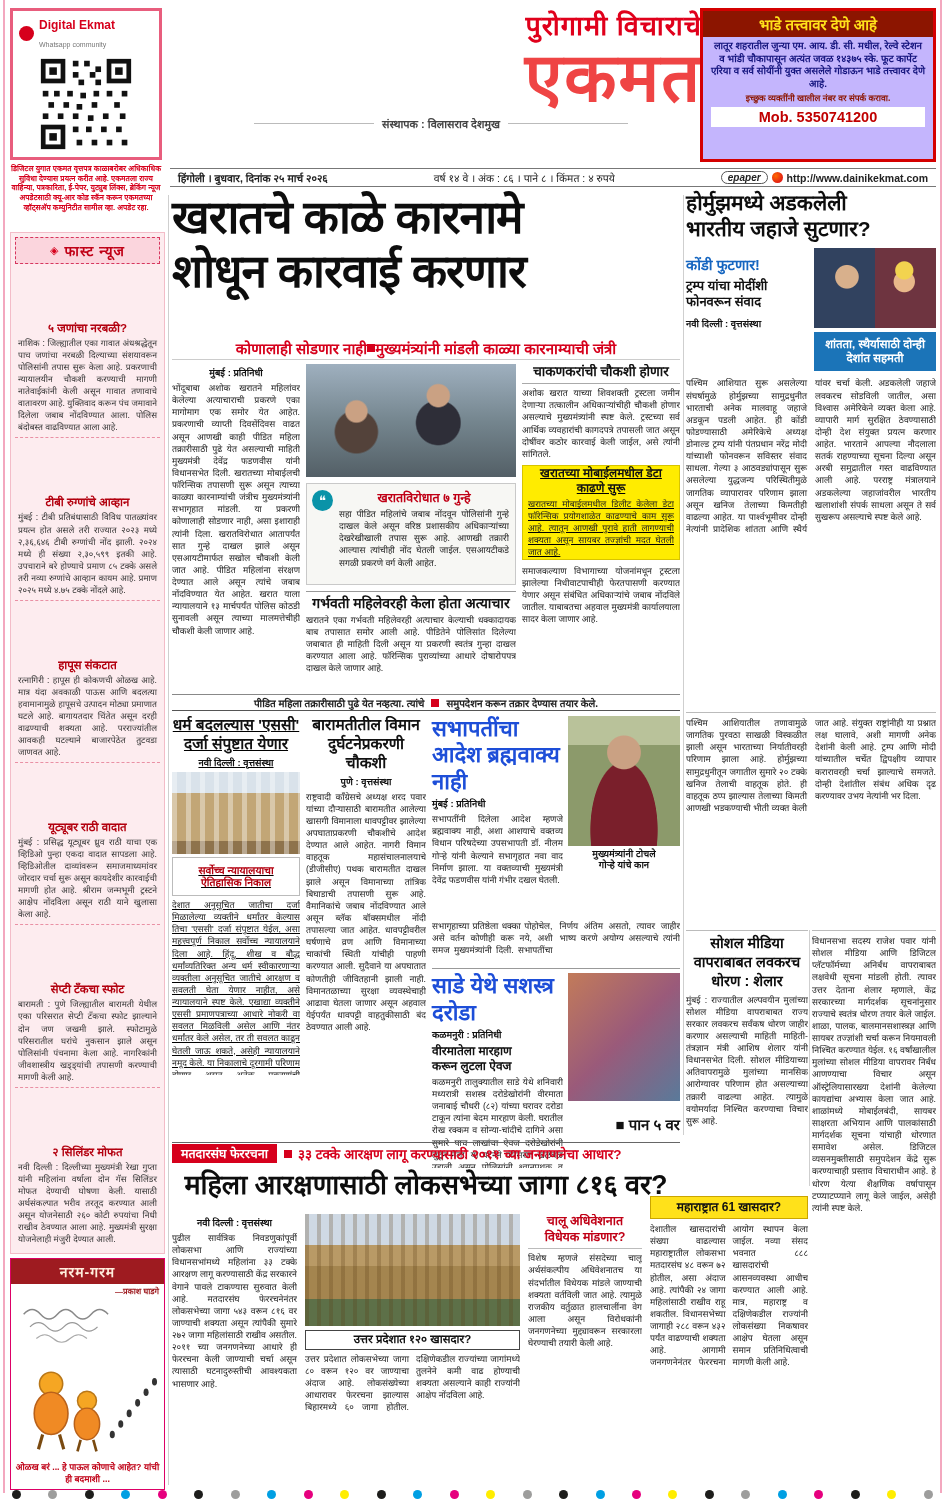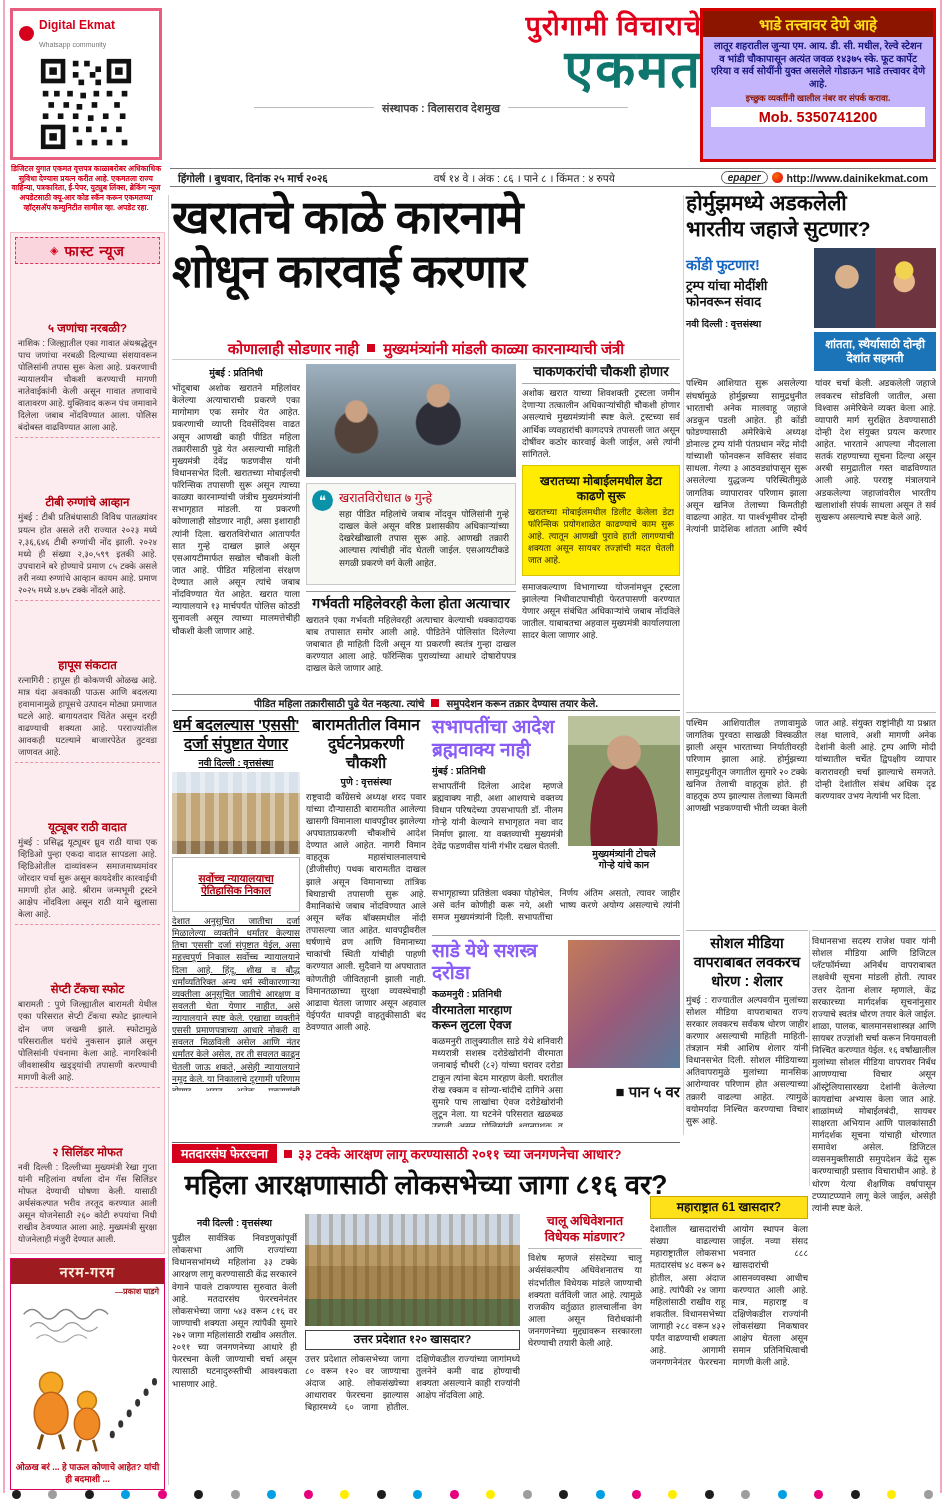--- a/index.html
+++ b/index.html
@@ -13,21 +13,21 @@
   .qr-box { left:10px; top:8px; width:152px; height:152px; border:3px solid #e85d7d; background:#fff; padding:4px 6px; }
   .qr-head { display:flex; align-items:center; gap:5px; }
   .logo-dot { width:15px; height:15px; border-radius:50%; background:#d6001c; flex:0 0 auto; }
   .qr-brand { color:#d6001c; font-weight:bold; font-size:12px; line-height:1.05; }
   .qr-sub { color:#777; font-size:7px; }
   .qr-code { display:block; width:94px; height:94px; margin:6px auto 0; }
   .qr-caption { left:10px; top:164px; width:152px; height:66px; color:#d6001c; font-size:7.6px; line-height:1.28; text-align:center; overflow:hidden; font-weight:bold; }
 
   .masthead { left:180px; top:6px; width:522px; height:158px; text-align:right; }
   .mast-tag { color:#e0001b; font-weight:bold; font-size:27px; letter-spacing:1px; }
-  .mast-title { color:#0f766e; font-weight:800; font-size:52px; line-height:1.02; letter-spacing:2px; }
+  .mast-title { color:#ef4444; font-weight:800; font-size:68px; line-height:1.02; letter-spacing:2px; }
   .mast-founder { display:flex; align-items:center; justify-content:center; gap:8px; margin-top:4px; }
   .mast-founder .rule { height:1px; width:120px; background:#bbb; }
   .mast-founder span { font-size:11px; color:#444; font-weight:bold; }
 
   .ad-box { left:700px; top:8px; width:236px; height:154px; background:#c4b5fd; border:3px solid #d40000; display:flex; flex-direction:column; }
   .ad-title { background:#8c1500; color:#ffe11a; font-weight:bold; font-size:15px; text-align:center; padding:3px 2px; }
   .ad-body { font-size:9.8px; color:#15157e; font-weight:bold; padding:3px 7px 1px; text-align:center; line-height:1.3; }
   .ad-note { font-size:8.6px; color:#8c1500; font-weight:bold; text-align:center; padding:0 6px; }
   .ad-mob { background:#fff; color:#c00000; font-weight:bold; font-size:14.5px; text-align:center; margin:3px 8px 5px; padding:2px; }
 
@@ -56,58 +56,58 @@
   .cartoon-caption { color:#c00016; font-size:8.8px; font-weight:bold; text-align:center; padding:2px 4px 4px; line-height:1.3; }
 
   
   .bd { font-size:8.8px; line-height:1.38; text-align:justify; color:#1c1c1c; overflow:hidden; }
   .byline { font-weight:bold; font-size:9.5px; text-align:center; margin:2px 0 3px; color:#111; }
   .prelines { white-space:pre-line; }
   .fill { overflow:hidden; }
 
   
   .lead-headline { left:172px; top:190px; width:508px; height:142px; font-size:46px; font-weight:800; line-height:1.18; color:#0d0d0d; letter-spacing:-1px; }
-  .lead-subhead { left:172px; top:336px; width:508px; height:24px; display:flex; align-items:center; justify-content:center; gap:8px;
+  .lead-subhead { left:172px; top:336px; width:508px; height:24px; display:flex; align-items:center; justify-content:center; 
                   color:#d6001c; font-weight:bold; font-size:15px; border-bottom:1px solid #ccc; }
   .sq { width:8px; height:8px; background:#d6001c; display:inline-block; }
   .lead-row { left:172px; top:364px; width:508px; height:326px; display:flex; gap:6px; }
   .colA { width:128px; display:flex; flex-direction:column; }
   .colB { width:210px; display:flex; flex-direction:column; }
   .colC { width:158px; display:flex; flex-direction:column; }
   .photo { position:relative; width:100%; overflow:hidden; background:#999; }
   .ph-assembly { height:113px;
     background:
       radial-gradient(circle at 63% 28%, #caa183 0 7%, transparent 8%),
       radial-gradient(circle at 63% 52%, #2e2e38 0 15%, transparent 16%),
       radial-gradient(circle at 24% 42%, #caa183 0 6%, transparent 7%),
       radial-gradient(circle at 24% 60%, #53423a 0 12%, transparent 13%),
       linear-gradient(180deg,#9fb0bf 0%,#75868f 50%,#535f66 100%); }
   .quote-box { border:1px solid #c9c9c9; background:#f7f7f4; margin-top:6px; padding:5px 6px 4px 32px; position:relative; height:102px; overflow:hidden; }
   .quote-ic { position:absolute; left:5px; top:6px; width:21px; height:21px; border-radius:50%; background:#0a93a8; color:#fff; font-size:13px; text-align:center; line-height:21px; }
-  .quote-title { color:#c00016; font-weight:normal; font-size:12.5px; margin-bottom:2px; }
+  .quote-title { color:#c00016; font-weight:bold; font-size:12.5px; margin-bottom:2px;text-align:center; }
   .gar-title { border-top:1px solid #999; margin-top:6px; padding-top:3px; font-size:14px; font-weight:bold; text-align:center; line-height:1.2; color:#111; }
   .colC-title { font-size:13.5px; font-weight:bold; text-align:center; line-height:1.2; border-bottom:1px solid #aaa; padding-bottom:3px; margin-bottom:3px; color:#111; }
-  .yellow-box { background:#ffec00; border:1px solid #d8c400; padding:8px 5px; margin:5px 0; }
+  .yellow-box { background:#ffec00; border:1px solid #d8c400; padding:0 5px; margin:5px 0;text-decoration:underline; }
   .yellow-title { font-weight:bold; font-size:12px; text-align:center; line-height:1.25; color:#111; margin-bottom:2px; }
   .lead-strip { left:172px; top:694px; width:508px; height:17px; border-top:1px solid #888; border-bottom:1.5px solid #555;
                 display:flex; align-items:center; justify-content:center; gap:7px; font-size:10px; font-weight:bold; color:#222; }
 
   
   .middle-row { left:172px; top:716px; width:508px; height:420px; display:flex; gap:6px; }
   .m-col1 { width:128px;text-decoration:underline; } .m-col2 { width:120px; } .m-col3 { width:248px; }
   .h-col { font-size:15.5px; font-weight:bold; text-align:center; line-height:1.22; color:#111; }
   .ph-court { height:82px; margin-top:3px;
     background:
       repeating-linear-gradient(90deg, rgba(255,255,255,.38) 0 5px, transparent 5px 14px),
       linear-gradient(180deg,#d9e2ea 0 26%, #c2a676 26% 84%, #8e734c 84% 100%); }
-  .sc-caption { border:1px solid #bbb; color:#b3000f; font-weight:bold; font-size:10.5px; text-align:center; padding:14px; margin:3px 0; line-height:1.2; }
+  .sc-caption { border:1px solid #bbb; color:#b3000f; font-weight:bold; font-size:10.5px; text-align:center; padding:6px; margin:3px 0; line-height:1.2; }
   .split { display:flex; gap:5px; }
   .split .txt { flex:1; min-width:0; }
   .split .pic { width:112px; flex:0 0 auto; }
-  .h-big { font-size:19px; font-weight:800; line-height:1.2; color:#8b5cf6; }
+  .h-big { font-size:22px; font-weight:800; line-height:1.2; color:#1d4ed8; }
   .ph-woman { height:130px;
     background:
       radial-gradient(circle at 50% 28%, #caa183 0 15%, transparent 16%),
       radial-gradient(ellipse at 50% 88%, #7a1f2b 0 42%, transparent 43%),
       linear-gradient(180deg,#b9c29a 0 22%, #8c9a6b 22% 100%); }
   .pic-caption { font-weight:bold; font-size:9.5px; text-align:center; line-height:1.2; margin-top:2px; color:#111; }
   .deck { font-size:12px; font-weight:bold; line-height:1.25; color:#111; margin:2px 0; }
   .ph-room { height:128px; background:linear-gradient(135deg,#c27b5a 0%,#9a5a7a 50%,#5a7a9a 100%); }
   .jump { font-size:15px; font-weight:bold; color:#111; text-align:right; margin-top:13px; }
   .block-rule { border-top:1px solid #999; margin:4px 0; }

